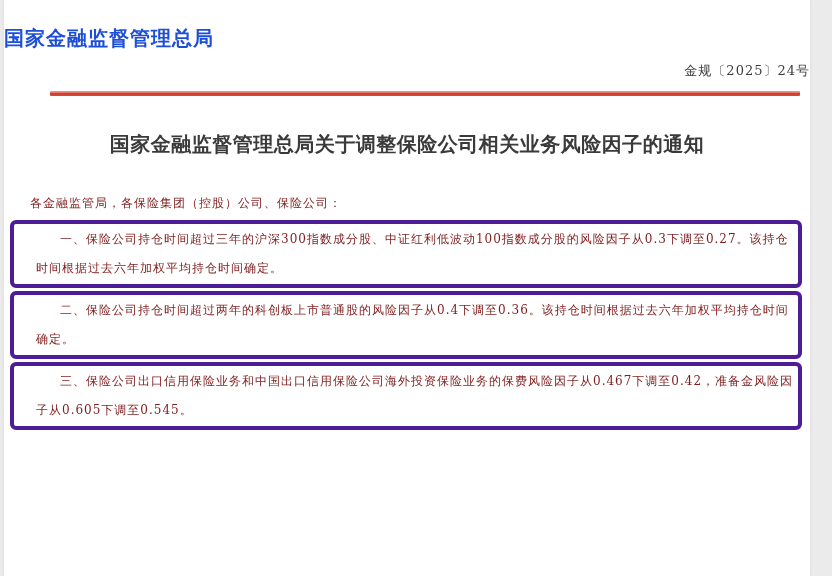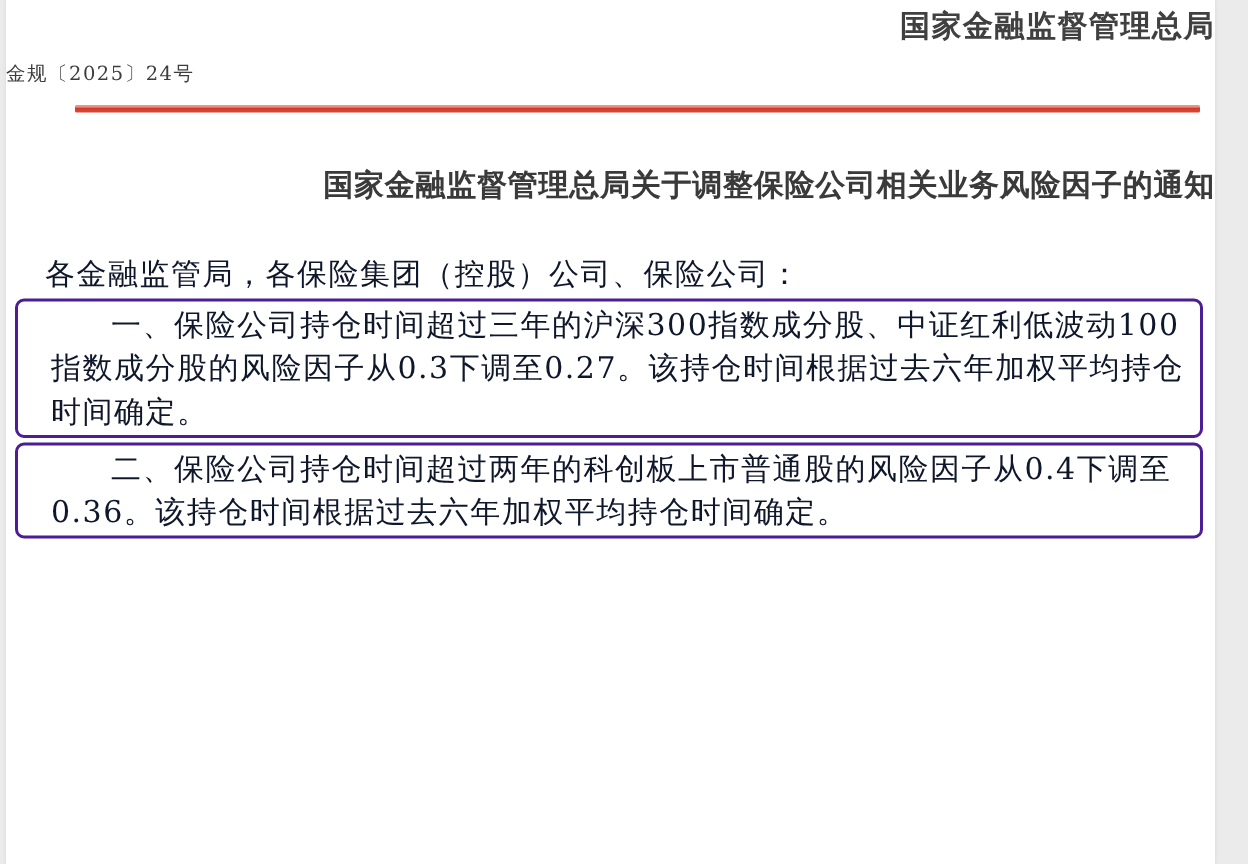--- a/index.html
+++ b/index.html
@@ -16,71 +16,71 @@
     top: 0;
     width: 806px;
     height: 576px;
     background: #ffffff;
     box-shadow: 0 0 3px rgba(0,0,0,0.08);
     font-family: "DejaVu Serif", "Liberation Serif", serif;
     color: #333333;
     box-sizing: border-box;
   }
   .org-title {
-    margin-top: 4px;
-    text-align: right;
+    margin-top: 25px;
+    text-align: left;
     font-family: "DejaVu Sans", "Liberation Sans", sans-serif;
     font-weight: bold;
     font-size: 20px;
     line-height: 26px;
-    color: #404040;
+    color: #1d4ed8;
     letter-spacing: 1px;
   }
   .doc-number {
     margin-top: 12px;
-    text-align: left;
+    text-align: right;
     font-size: 13px;
     line-height: 16px;
     color: #3d3d3d;
     letter-spacing: 1px;
   }
   .red-divider {
     margin: 12px auto 0 46px;
     width: 750px;
     height: 5px;
     background: linear-gradient(to bottom, #ed9085 0%, #ed9085 25%, #cf3b2a 45%, #d8493a 100%);
     border-radius: 1px;
   }
   .doc-title {
     margin-top: 34px;
-    text-align: right;
+    text-align: center;
     font-family: "DejaVu Sans", "Liberation Sans", sans-serif;
     font-weight: bold;
     font-size: 20px;
     line-height: 28px;
     color: #3a3a3a;
     letter-spacing: 0.5px;
   }
   .content {
     margin-top: 30px;
     padding: 0 12px 0 26px;
-    font-size: 20px;
+    font-size: 12px;
     line-height: 30px;
     letter-spacing: 1px;
-    color: #0f172a;
+    color: #7f1d1d;
   }
   .para { margin: 0; }
   .para.indent { text-indent: 2em; }
   .item {
     margin: 0;
     text-indent: 2em;
     line-height: 29px;
   }
   .item.boxed {
-    border: 2px solid #4c1d95;
+    border: 4px solid #4c1d95;
     border-radius: 6px;
     margin: 2px -4px 3px -20px;
     padding: 1px 4px 1px 22px;
   }
   .item.plain {
     margin-top: 4px;
     line-height: 30px;
   }
 </style>
 </head>
@@ -98,18 +98,19 @@
 
   <div class="content">
 
     <p class="para">各金融监管局，各保险集团（控股）公司、保险公司：</p>
 
 
     <div class="item boxed">一、保险公司持仓时间超过三年的沪深300指数成分股、中证红利低波动100指数成分股的风险因子从0.3下调至0.27。该持仓时间根据过去六年加权平均持仓时间确定。</div>
 
     <div class="item boxed">二、保险公司持仓时间超过两年的科创板上市普通股的风险因子从0.4下调至0.36。该持仓时间根据过去六年加权平均持仓时间确定。</div>
 
+    <div class="item boxed">三、保险公司出口信用保险业务和中国出口信用保险公司海外投资保险业务的保费风险因子从0.467下调至0.42，准备金风险因子从0.605下调至0.545。</div>
 
 
 
 
   </div>
 </div>
 
 </body></html>

